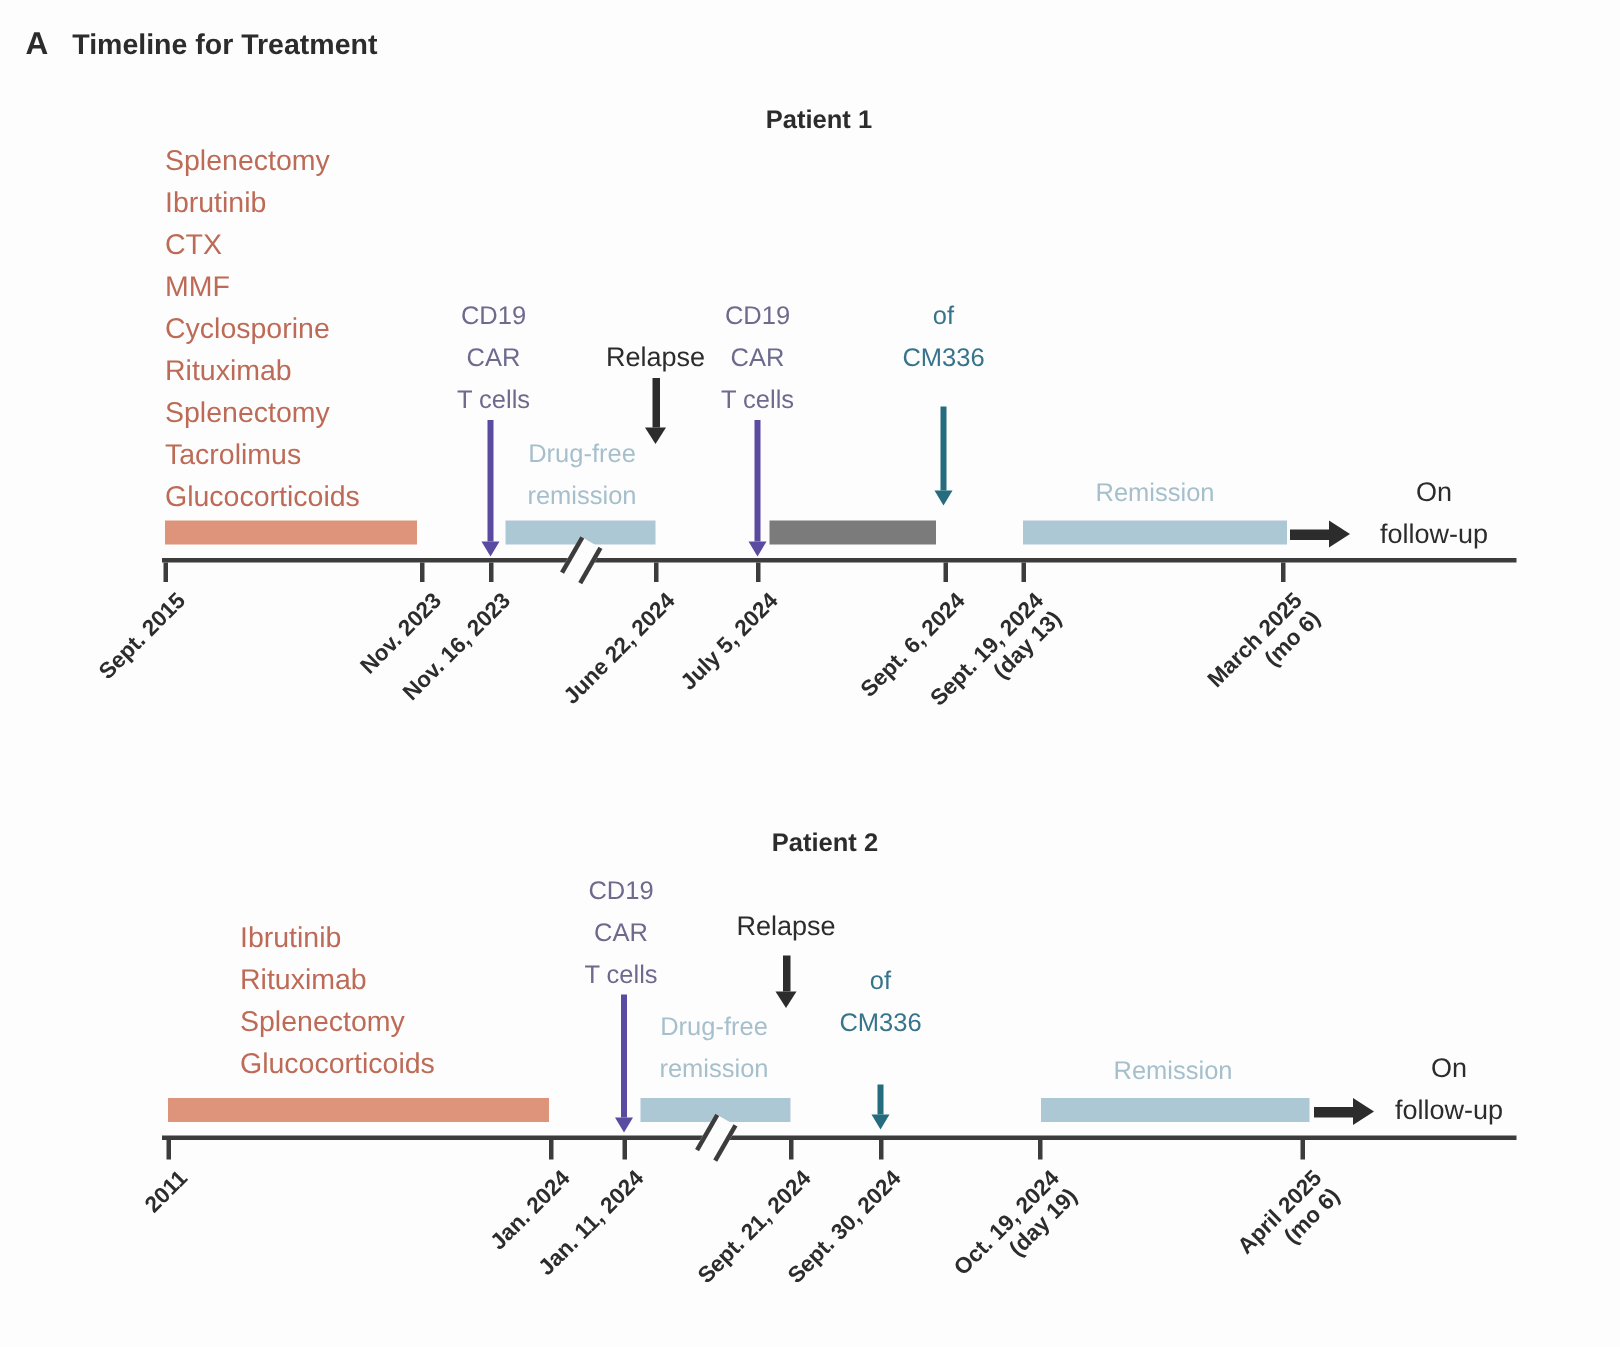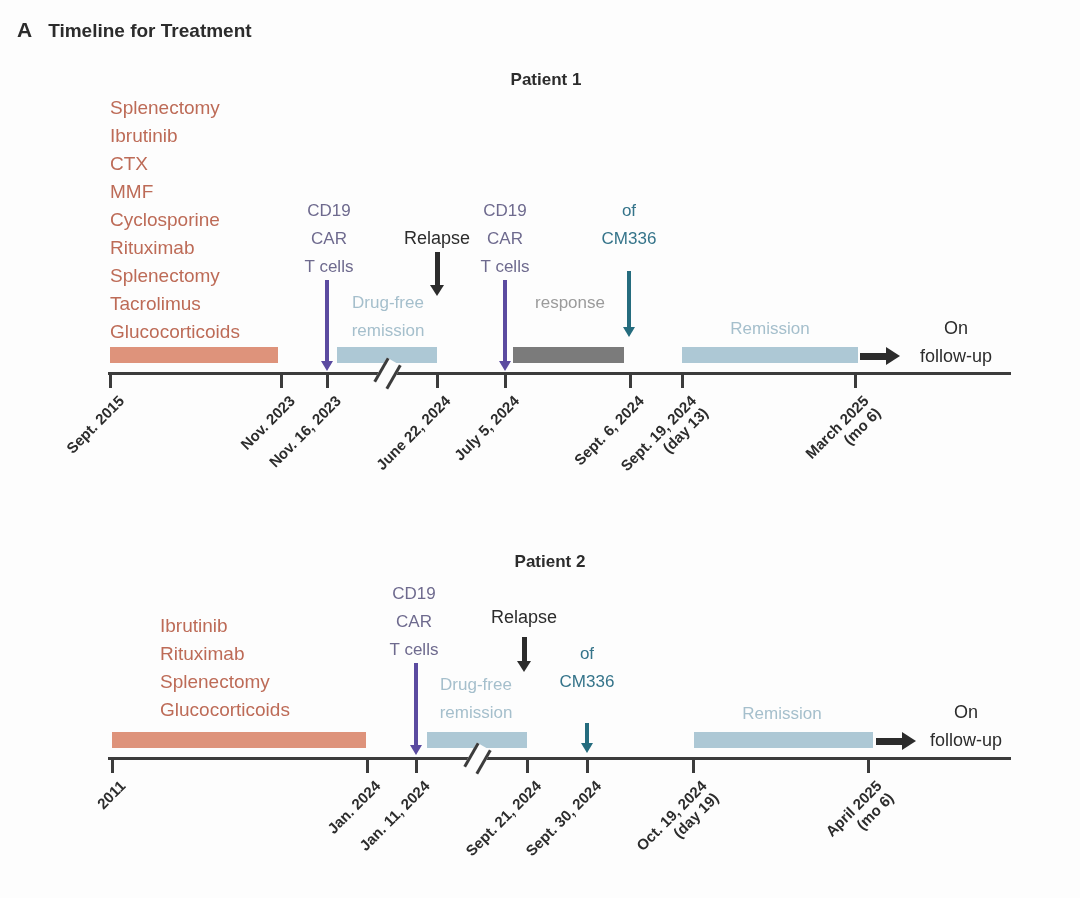--- a/index.html
+++ b/index.html
@@ -123,21 +123,20 @@
     <span>CD19</span>
     <span>CAR</span>
     <span>T cells</span>
   </div>
   <div class="v-arrow" style="left:498px;top:280px;--c:var(--cart-arrow)">
     <div class="shaft" style="height:81px"></div>
       <div class="head"></div>
   </div>
 
   <div class="ann gray" style="left:500px;top:289px;width:140px">
-    <span>response</span>
   </div>
 
   <div class="ann teal" style="left:559px;top:197px;width:140px">
     <span>of</span>
     <span>CM336</span>
   </div>
   <div class="v-arrow" style="left:622px;top:271px;--c:var(--cm336-arrow)">
     <div class="shaft" style="height:56px"></div>
       <div class="head"></div>
   </div>

